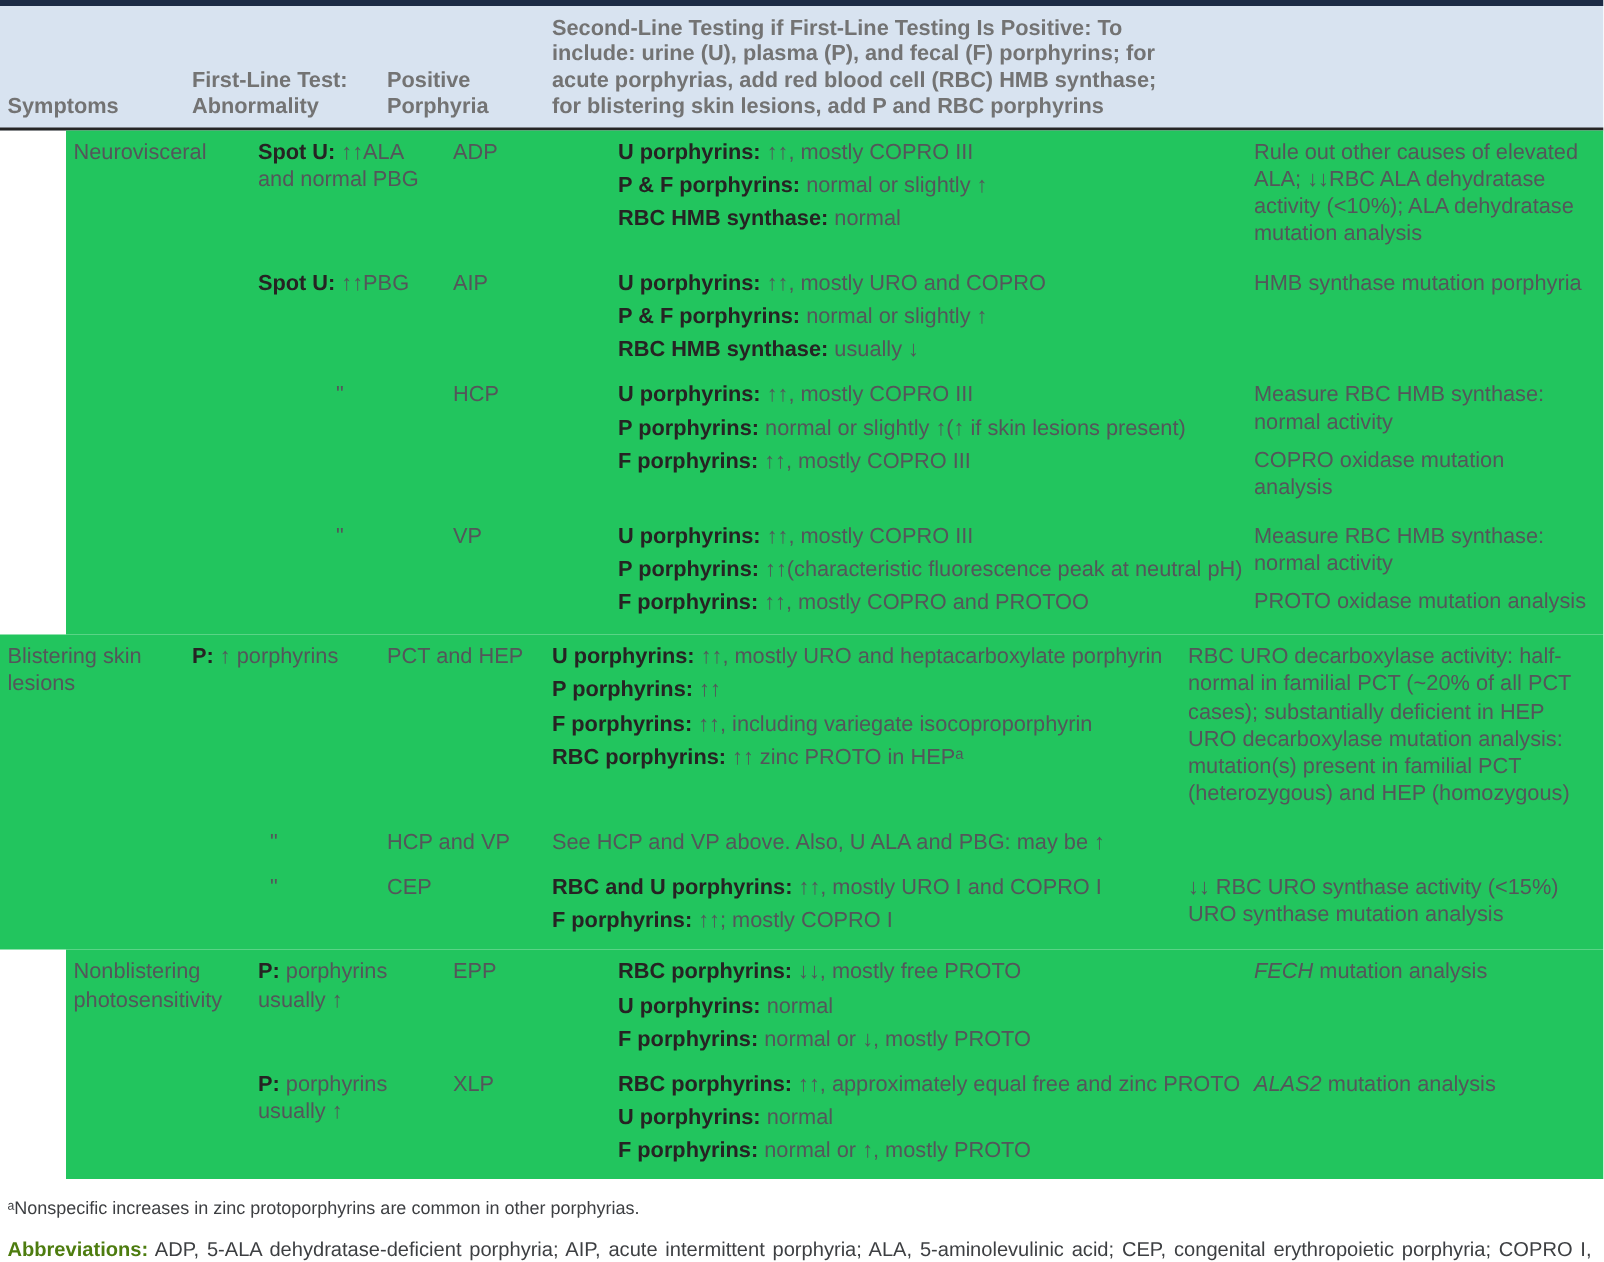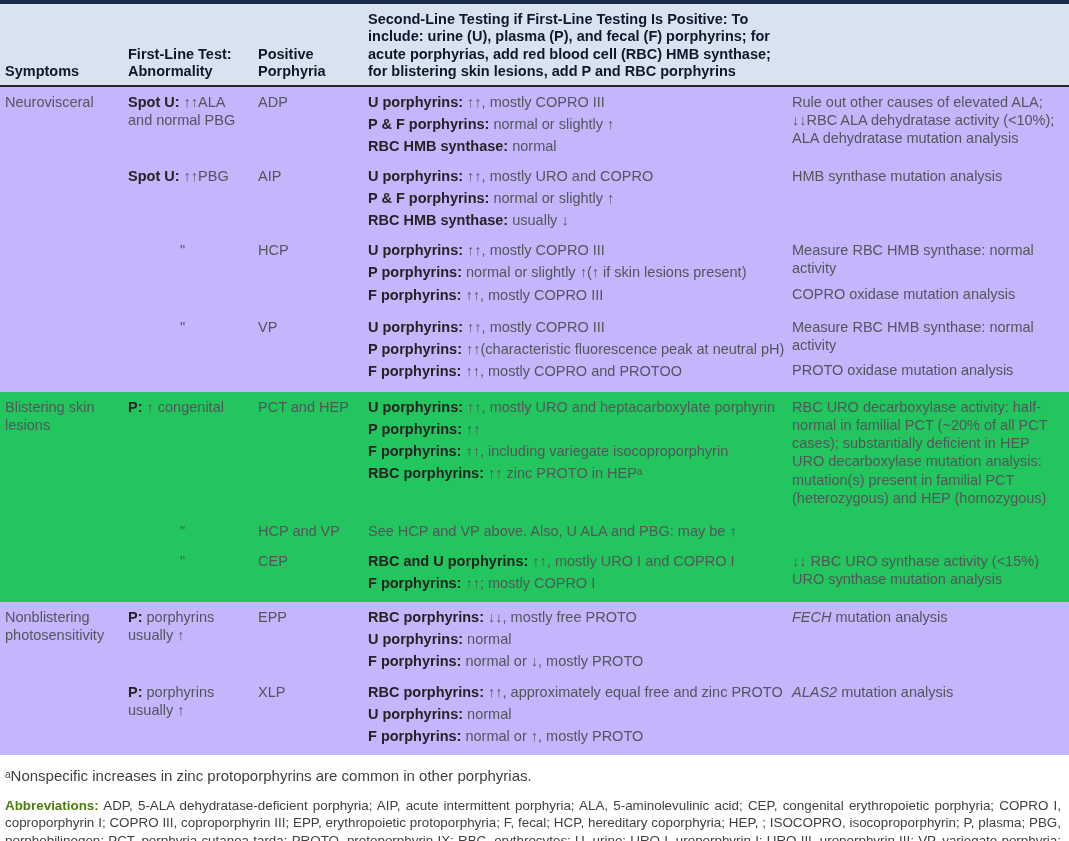--- a/index.html
+++ b/index.html
@@ -8,37 +8,37 @@
     background:#ffffff;
     font-family:"Liberation Sans","DejaVu Sans",sans-serif;
     font-size:14.5px;
     line-height:1.25;
     color:#54565a;
   }
   .topbar{height:4px;background:#1c2b45;}
   .grid{display:grid;grid-template-columns:123px 130px 110px 424px 1fr;padding-left:5px;}
   
   .hdr{background:#d8e3f0;border-bottom:2px solid #262626;align-items:end;padding-top:7px;padding-bottom:4px;}
-  .hdr .hc{font-weight:bold;color:#0f172a;line-height:1.2;padding-right:10px;}
+  .hdr .hc{font-weight:bold;color:#737373;line-height:1.2;padding-right:10px;}
   .hdr .hc4{padding-right:6px;}
   
   .row{padding-top:6px;padding-bottom:2px;}
   .c{padding-right:10px;}
   .c.sl{padding-right:4px;}
   b{color:#262323;font-weight:bold;}
   .sli{margin-bottom:4px;}
   .cp{margin:0 0 7px 0;white-space:pre-line;}
   .cp i{font-style:italic;text-align:right;}
   .ditto span{padding-left:52px;display:inline-block;}
-  .band-a{background:#c4b5fd;}
+  .band-a{background:#22c55e;margin-left:44px;}
   .band-b{background:#22c55e;}
   .sect{padding-bottom:4px;}
   
   .foot{padding:9px 8px 0 5px;color:#3d3f42;}
-  .fn{margin:3px 0 11px 0;font-size:15px;}
+  .fn{margin:3px 0 11px 0;font-size:12px;}
   .abbr{margin:0 0 11px 0;font-size:13.4px;text-align:justify;line-height:1.3;}
   .bi{color:#4d7c0f;font-weight:bold;}
 </style>
 </head>
 <body>
 
 <div class="topbar"></div>
 
 <div>
 
@@ -68,21 +68,21 @@
     <div class="grid row">
       <div class="c"></div>
       <div class="c"><b>Spot U:</b><span> ↑↑PBG</span></div>
       <div class="c">AIP</div>
       <div class="c sl">
         <div class="sli"><b>U porphyrins:</b><span> ↑↑, mostly URO and COPRO</span></div>
         <div class="sli"><b>P &amp; F porphyrins:</b><span> normal or slightly ↑</span></div>
         <div class="sli"><b>RBC HMB synthase:</b><span> usually ↓</span></div>
       </div>
       <div class="c">
-        <p class="cp"><i></i><span>HMB synthase mutation analysis</span></p>
+        <p class="cp"><i></i><span>HMB synthase mutation porphyria</span></p>
       </div>
     </div>
 
     <div class="grid row">
       <div class="c"></div>
       <div class="c ditto"><span>"</span></div>
       <div class="c">HCP</div>
       <div class="c sl">
         <div class="sli"><b>U porphyrins:</b><span> ↑↑, mostly COPRO III</span></div>
         <div class="sli"><b>P porphyrins:</b><span> normal or slightly ↑(↑ if skin lesions present)</span></div>
@@ -108,21 +108,21 @@
         <p class="cp"><i></i><span>PROTO oxidase mutation analysis</span></p>
       </div>
     </div>
 
   </div>
 
   <div class="band-b sect">
 
     <div class="grid row">
       <div class="c">Blistering skin lesions</div>
-      <div class="c"><b>P:</b><span> ↑ congenital</span></div>
+      <div class="c"><b>P:</b><span> ↑ porphyrins</span></div>
       <div class="c">PCT and HEP</div>
       <div class="c sl">
         <div class="sli"><b>U porphyrins:</b><span> ↑↑, mostly URO and heptacarboxylate porphyrin</span></div>
         <div class="sli"><b>P porphyrins:</b><span> ↑↑</span></div>
         <div class="sli"><b>F porphyrins:</b><span> ↑↑, including variegate isocoproporphyrin</span></div>
         <div class="sli"><b>RBC porphyrins:</b><span> ↑↑ zinc PROTO in HEPᵃ</span></div>
       </div>
       <div class="c">
         <p class="cp"><i></i><span>RBC URO decarboxylase activity: half-normal in familial PCT (~20% of all PCT cases); substantially deficient in HEP URO decarboxylase mutation analysis: mutation(s) present in familial PCT (heterozygous) and HEP (homozygous)</span></p>
       </div>

